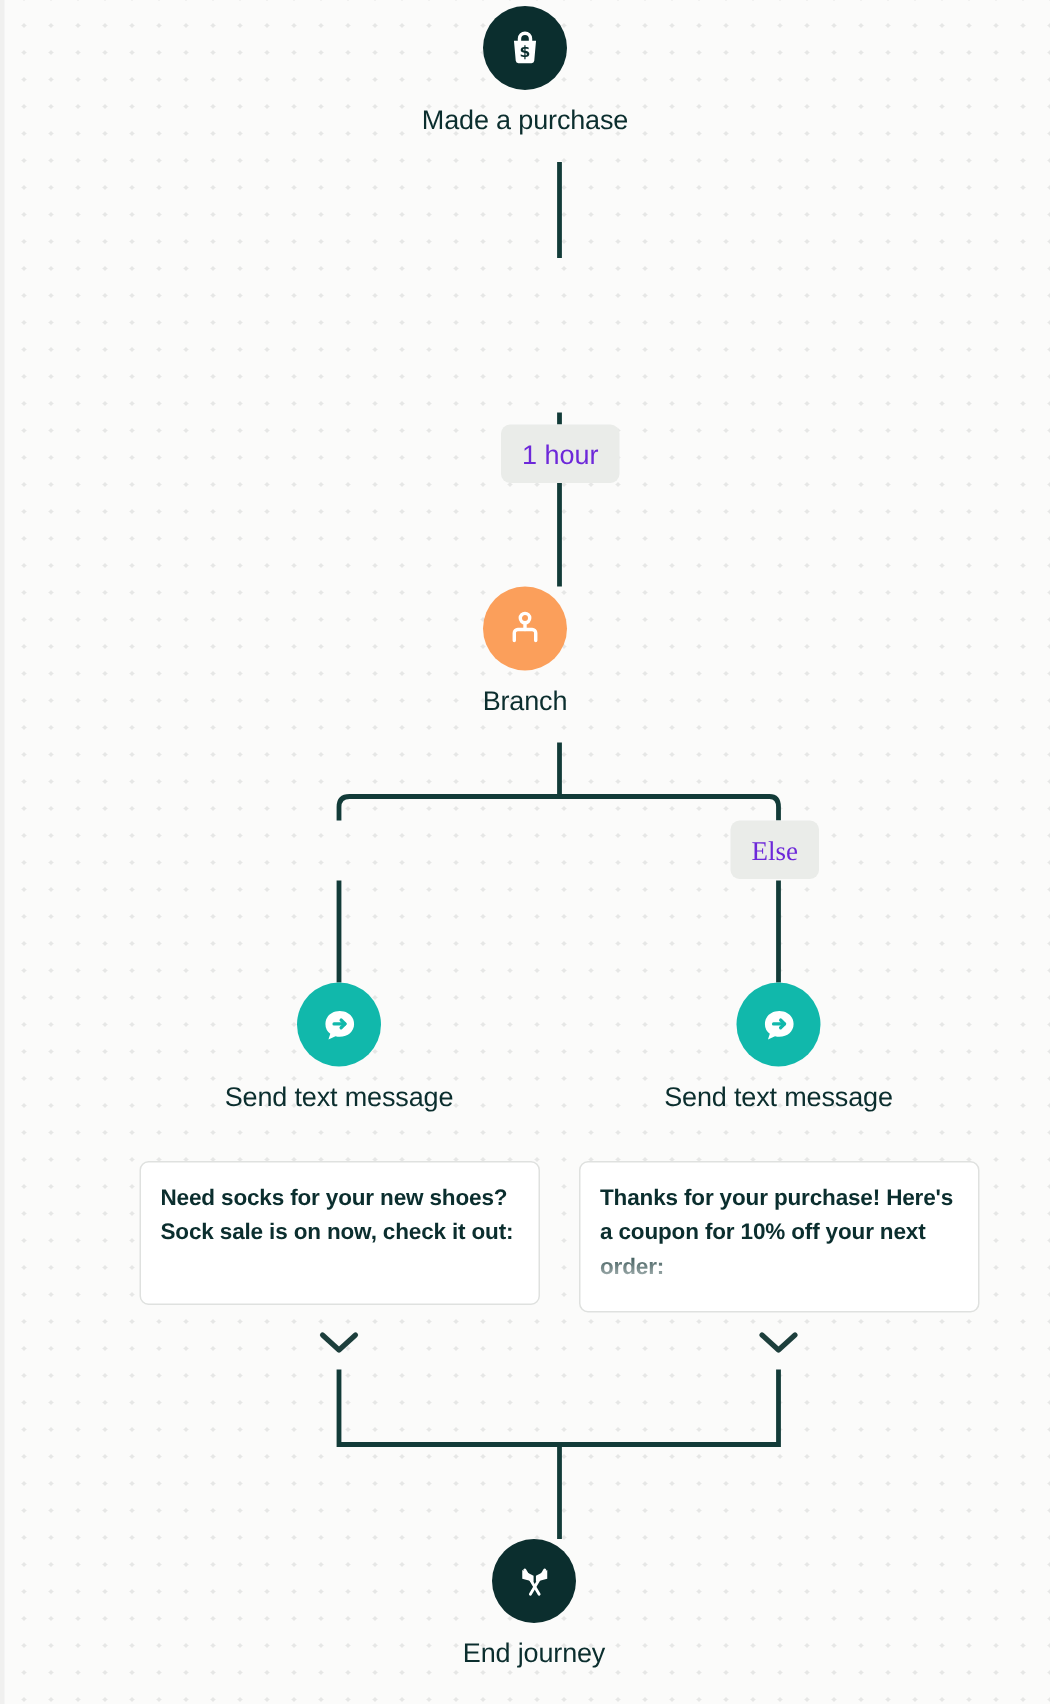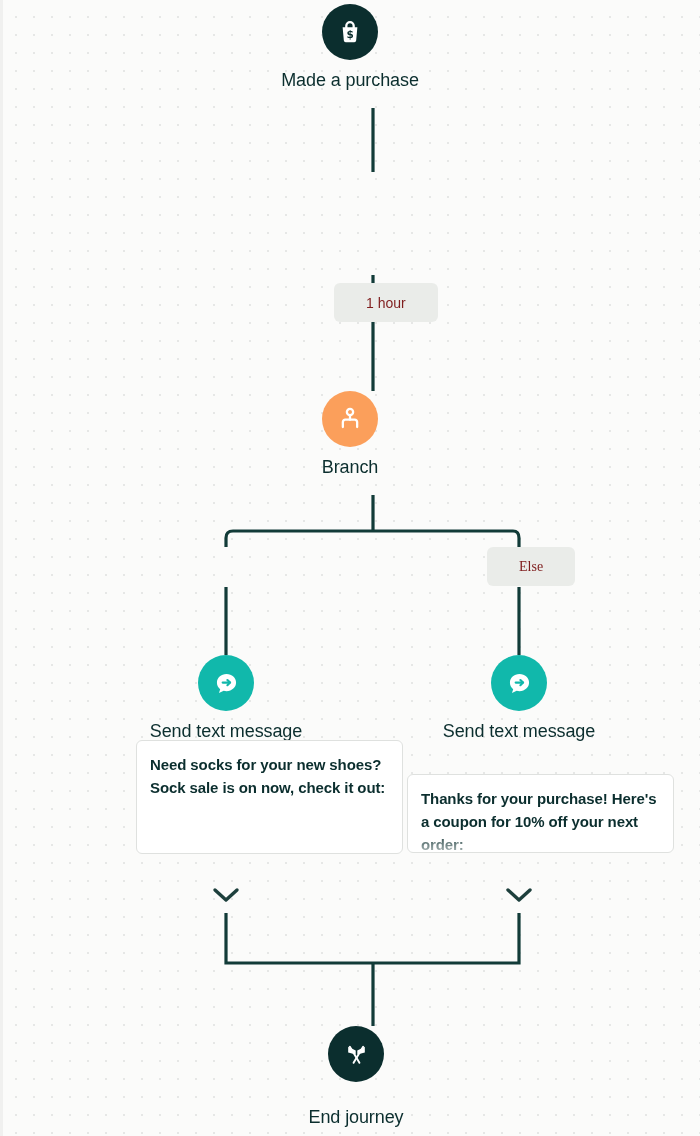--- a/index.html
+++ b/index.html
@@ -27,23 +27,23 @@
   .c-dark{background:#0b2e2e;}
   .c-yellow{background:#f1cb64;}
   .c-orange{background:#fb9f5b;}
   .c-teal{background:#11b8ab;}
   .node-label{
     margin-top:11px;color:#0b2e2e;font-size:18px;line-height:1.1;
     white-space:nowrap;letter-spacing:-0.1px;
   }
   .pill{
     position:absolute;background:#eaece9;border-radius:6px;
-    color:#7f1d1d;font-size:14px;line-height:1;
+    color:#6d28d9;font-size:18px;line-height:1;
     display:flex;align-items:center;justify-content:center;
-    padding:0 32px;height:39px;white-space:nowrap;
+    padding:0 14px;height:39px;white-space:nowrap;
   }
   .msg-card{
     position:absolute;background:#ffffff;border:1px solid #dfe1df;border-radius:6px;
     box-sizing:border-box;padding:12px 13px 0 13px;overflow:hidden;
   }
   .msg-text{
     color:#0b2e2e;font-size:15px;line-height:23px;font-weight:600;
     letter-spacing:-0.1px;
     -webkit-mask-image:linear-gradient(to bottom,#000 0px,#000 44px,rgba(0,0,0,0.32) 66px,rgba(0,0,0,0) 80px);
     mask-image:linear-gradient(to bottom,#000 0px,#000 44px,rgba(0,0,0,0.32) 66px,rgba(0,0,0,0) 80px);
@@ -112,52 +112,52 @@
     <div class="circle c-teal">
       <svg width="27" height="27" viewBox="0 0 24 24">
         <path d="M12 3.6c4.9 0 8.5 3.3 8.5 7.6s-3.6 7.6-8.5 7.6a10 10 0 0 1-2.5-.3l-4.2 2 1.1-3.4A7.3 7.3 0 0 1 3.5 11.2C3.5 6.9 7.1 3.6 12 3.6z" fill="#ffffff"></path>
         <path d="M8.6 11.2 h6.4" stroke="#11b8ab" stroke-width="1.9" stroke-linecap="round"></path>
         <path d="M12.8 8.9 l2.4 2.3 -2.4 2.3" fill="none" stroke="#11b8ab" stroke-width="1.9" stroke-linecap="round" stroke-linejoin="round"></path>
       </svg>
     </div>
     <div class="node-label">Send text message</div>
   </div>
 
-  <div class="msg-card" style="left:93px;top:740px;width:267px;height:114px;margin-left:43px;">
+  <div class="msg-card" style="left:93px;top:774px;width:267px;height:96px;">
     <div class="msg-text">Need socks for your new shoes? Sock sale is on now, check it out:</div>
   </div>
 
   <div class="chev" style="left:211px;top:886px;">
     <svg width="30" height="18" viewBox="0 0 30 18">
       <path d="M4 4 L15 14 L26 4" fill="none" stroke="#1d3f3c" stroke-width="3.4" stroke-linecap="round" stroke-linejoin="round"></path>
     </svg>
   </div>
 
   <div class="node" style="left:391px;width:256px;top:655px;">
     <div class="circle c-teal">
       <svg width="27" height="27" viewBox="0 0 24 24">
         <path d="M12 3.6c4.9 0 8.5 3.3 8.5 7.6s-3.6 7.6-8.5 7.6a10 10 0 0 1-2.5-.3l-4.2 2 1.1-3.4A7.3 7.3 0 0 1 3.5 11.2C3.5 6.9 7.1 3.6 12 3.6z" fill="#ffffff"></path>
         <path d="M8.6 11.2 h6.4" stroke="#11b8ab" stroke-width="1.9" stroke-linecap="round"></path>
         <path d="M12.8 8.9 l2.4 2.3 -2.4 2.3" fill="none" stroke="#11b8ab" stroke-width="1.9" stroke-linecap="round" stroke-linejoin="round"></path>
       </svg>
     </div>
     <div class="node-label">Send text message</div>
   </div>
 
-  <div class="msg-card" style="left:386px;top:774px;width:267px;height:79px;margin-left:21px;">
+  <div class="msg-card" style="left:386px;top:774px;width:267px;height:101px;">
     <div class="msg-text">Thanks for your purchase! Here's a coupon for 10% off your next order:</div>
   </div>
 
   <div class="chev" style="left:504px;top:886px;">
     <svg width="30" height="18" viewBox="0 0 30 18">
       <path d="M4 4 L15 14 L26 4" fill="none" stroke="#1d3f3c" stroke-width="3.4" stroke-linecap="round" stroke-linejoin="round"></path>
     </svg>
   </div>
 
-  <div class="node" style="left:12px;right:0;top:1026px;gap:15px;">
+  <div class="node" style="left:12px;right:0;top:1026px;">
     <div class="circle c-dark">
       <svg width="27" height="27" viewBox="0 0 24 24">
         <g fill="#ffffff">
           <path d="M11.3 8.4 L4.6 5.0 L4.6 10.2 L11.3 12.0 Z"></path>
           <path d="M12.7 8.4 L19.4 5.0 L19.4 10.2 L12.7 12.0 Z"></path>
         </g>
         <g stroke="#ffffff" stroke-width="1.7" stroke-linecap="round">
           <path d="M6.1 5.1 L14.6 19.4"></path>
           <path d="M17.9 5.1 L9.4 19.4"></path>
         </g>

